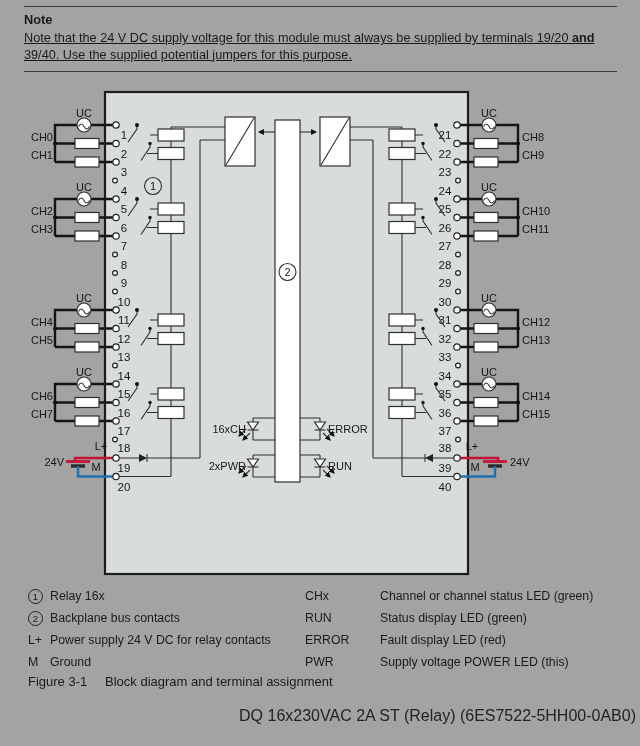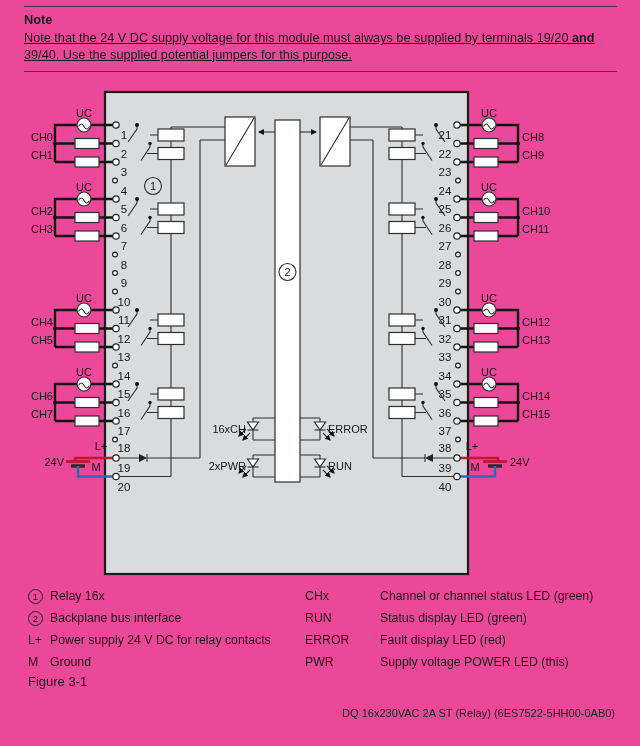--- a/index.html
+++ b/index.html
@@ -1,16 +1,16 @@
 <!DOCTYPE html>
 <html><head>
 <meta charset="utf-8">
 <style>
   html,body{margin:0;padding:0;background:#fff;}
-  .page{position:relative;width:640px;height:746px;background:#ec4899;overflow:hidden;
+  .page{position:relative;width:640px;height:746px;background:#a3a3a3;overflow:hidden;
         font-family:"Liberation Sans",sans-serif;color:#1a1a1a;}
   
   .note{position:absolute;left:24px;top:6px;width:593px;
         border-top:1.6px solid #3c3c3c;border-bottom:1.6px solid #3c3c3c;
         padding:5px 0 8px 0;}
   .note h4{margin:0 0 3px 0;font-size:12.8px;font-weight:bold;}
   .note p{margin:0;font-size:12.7px;line-height:16.5px;text-decoration:underline;}
   .note b{font-weight:bold;}
   
   svg.diagram{position:absolute;left:0;top:0;width:640px;height:746px;}
@@ -31,21 +31,21 @@
   .legend{position:absolute;left:0;top:585px;width:640px;}
   .lrow{display:flex;align-items:center;height:22px;padding-left:28px;font-size:12.3px;}
   .lsym{width:22px;flex:0 0 22px;}
   .ldesc{width:255px;flex:0 0 255px;}
   .lkey{width:75px;flex:0 0 75px;}
   .lkdesc{flex:1;}
   .circ{display:inline-block;width:13px;height:13px;border:1.3px solid #222;border-radius:50%;
         font-size:9.5px;line-height:13px;text-align:center;}
   .figcap{position:absolute;left:28px;top:674px;font-size:13px;display:flex;}
   .figlabel{width:77px;flex:0 0 77px;}
-  .footer{position:absolute;right:25px;top:707px;font-size:11px;color:#222;}
+  .footer{position:absolute;right:4px;top:707px;font-size:16px;color:#222;}
 </style>
 </head>
 <body>
 
 <div class="page" style="--wire-red: #c41535; --wire-blue: #2070b4; --module-gray: #d9dcdd;">
 
   <div class="note">
     <h4>Note</h4>
     <p><span>Note that the 24 V DC supply voltage for this module must always be supplied by terminals 19/20 </span><b>and</b><span> 39/40. Use the supplied potential jumpers for this purpose.</span></p>
   </div>
@@ -289,37 +289,38 @@
 
   <div class="legend">
     <div class="lrow">
       <span class="lsym"><span class="circ">1</span></span>
       <span class="ldesc">Relay 16x</span>
       <span class="lkey">CHx</span>
       <span class="lkdesc">Channel or channel status LED (green)</span>
     </div>
     <div class="lrow">
       <span class="lsym"><span class="circ">2</span></span>
-      <span class="ldesc">Backplane bus interface</span>
+      <span class="ldesc">Backplane bus contacts</span>
       <span class="lkey">RUN</span>
       <span class="lkdesc">Status display LED (green)</span>
     </div>
     <div class="lrow">
       <span class="lsym">L+</span>
       <span class="ldesc">Power supply 24 V DC for relay contacts</span>
       <span class="lkey">ERROR</span>
       <span class="lkdesc">Fault display LED (red)</span>
     </div>
     <div class="lrow">
       <span class="lsym">M</span>
       <span class="ldesc">Ground</span>
       <span class="lkey">PWR</span>
       <span class="lkdesc">Supply voltage POWER LED (this)</span>
     </div>
   </div>
 
   <div class="figcap">
     <span class="figlabel">Figure 3-1</span>
+    <span>Block diagram and terminal assignment</span>
   </div>
 
   <div class="footer">DQ 16x230VAC 2A ST (Relay) (6ES7522-5HH00-0AB0)</div>
 
 </div>
 
 </body></html>

